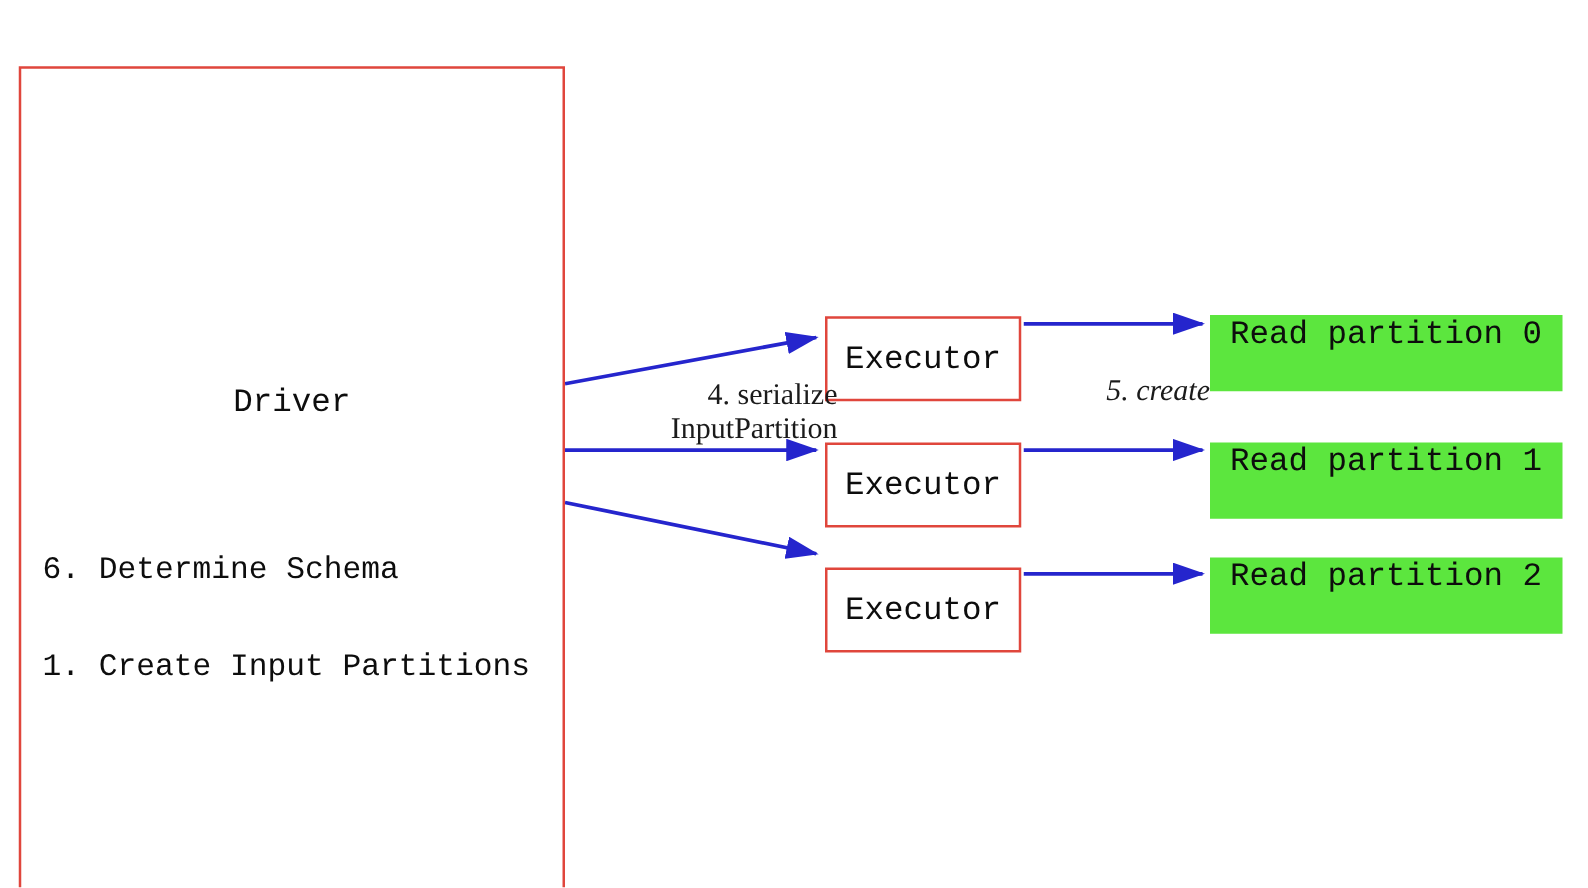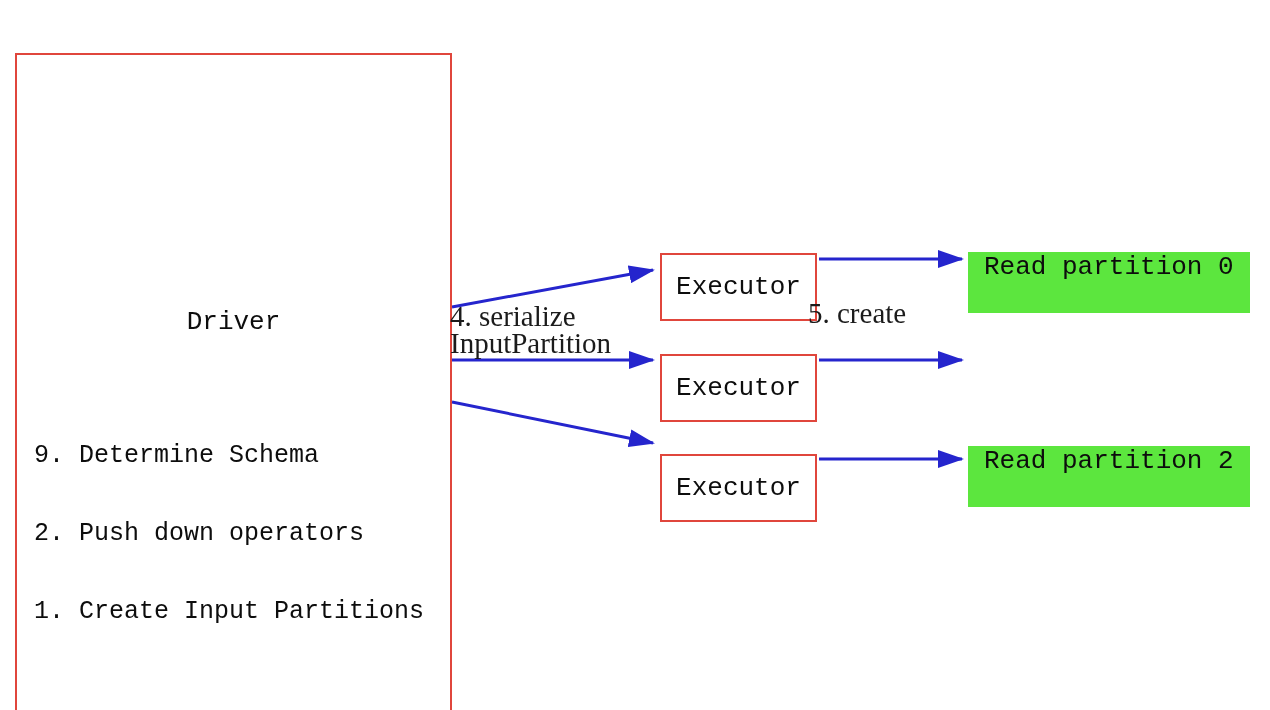--- a/index.html
+++ b/index.html
@@ -38,26 +38,26 @@
   .partition{
     left:968px;width:282px;height:61px;
     background:var(--partition_green);
     display:flex;align-items:flex-start;
     padding-left:16px;font-size:26px;
   }
   .partition.r1{top:224px}
   .partition.r2{top:326px}
   .partition.r3{top:418px}
   .edge-label{
-    position:absolute;text-align:left;
+    position:absolute;text-align:right;
     font-family:"Liberation Serif","DejaVu Serif",serif;
-    font-size:29px;line-height:27px;color:#1b1b1b;
+    font-size:24px;line-height:27px;color:#1b1b1b;
   }
   .edge-label.serialize{left:450px;top:303px;width:220px;}
-  .edge-label.create-reader{left:808px;top:300px;width:160px;}
+  .edge-label.create-reader{left:808px;top:300px;width:160px;font-style:italic;}
 </style>
 </head>
 <body>
 
 <div class="canvas">
 
   <svg class="arrows" width="1270" height="710" viewBox="0 0 1270 710">
     <defs>
       <marker id="ah" viewBox="0 0 13 9" refX="12" refY="4.5" markerWidth="26" markerHeight="18" markerUnits="userSpaceOnUse" orient="auto">
         <path d="M0,0 L13,4.5 L0,9 Z" style="fill:var(--arrow_blue)"></path>
@@ -67,39 +67,41 @@
     <line x1="452" y1="360" x2="653" y2="360" style="stroke:var(--arrow_blue);stroke-width:3" marker-end="url(#ah)"></line>
     <line x1="452" y1="402" x2="653" y2="443" style="stroke:var(--arrow_blue);stroke-width:3" marker-end="url(#ah)"></line>
     <line x1="819" y1="259" x2="962" y2="259" style="stroke:var(--arrow_blue);stroke-width:3" marker-end="url(#ah)"></line>
     <line x1="819" y1="360" x2="962" y2="360" style="stroke:var(--arrow_blue);stroke-width:3" marker-end="url(#ah)"></line>
     <line x1="819" y1="459" x2="962" y2="459" style="stroke:var(--arrow_blue);stroke-width:3" marker-end="url(#ah)"></line>
   </svg>
 
   <div class="box driver">
     <div class="driver-title">Driver</div>
     <div class="driver-steps">
-      <div>9. Determine Schema</div>
-      <div>2. Push down operators</div>
+      <div>6. Determine Schema</div>
       <div>1. Create Input Partitions</div>
     </div>
   </div>
 
   <div class="box executor r1">
     <span>Executor</span>
   </div>
   <div class="box executor r2">
     <span>Executor</span>
   </div>
   <div class="box executor r3">
     <span>Executor</span>
   </div>
 
   <div class="box partition r1">
     <span>Read partition 0</span>
   </div>
+  <div class="box partition r2">
+    <span>Read partition 1</span>
+  </div>
   <div class="box partition r3">
     <span>Read partition 2</span>
   </div>
 
   <div class="edge-label serialize">
     <div>4. serialize</div>
     <div>InputPartition</div>
   </div>
   <div class="edge-label create-reader">
     <div>5. create</div>

